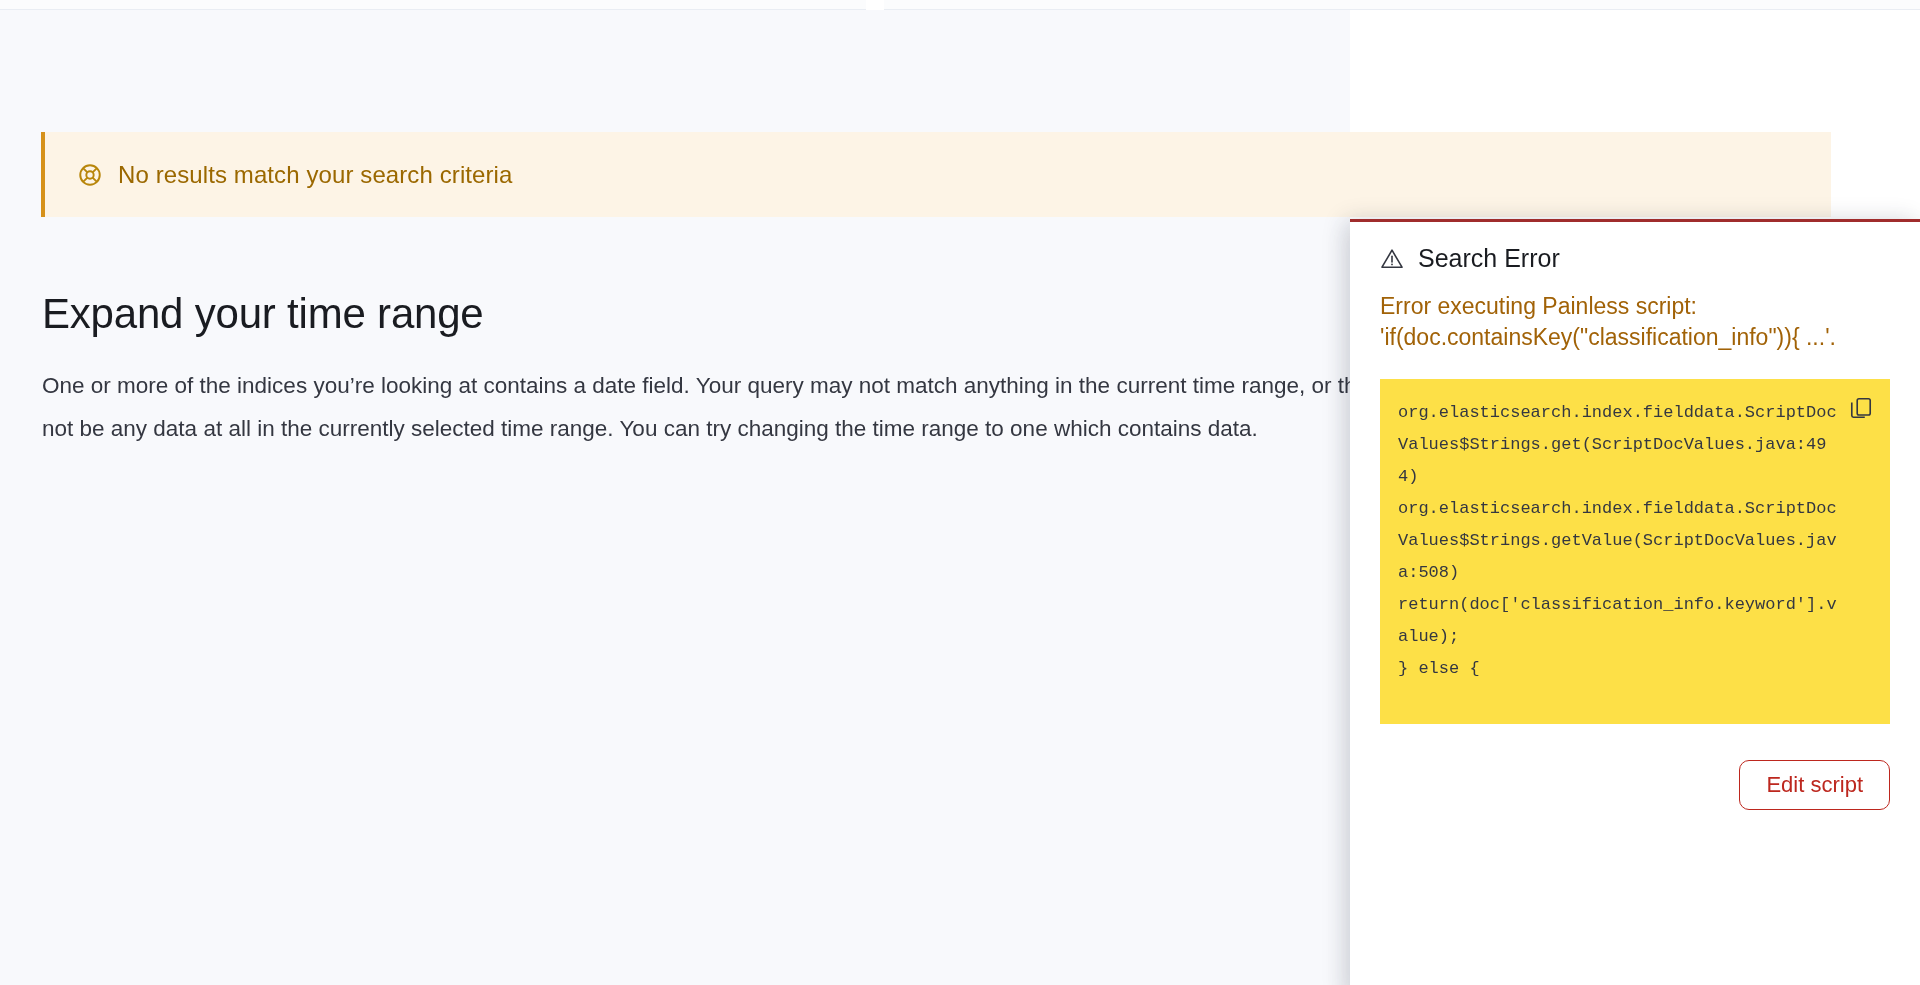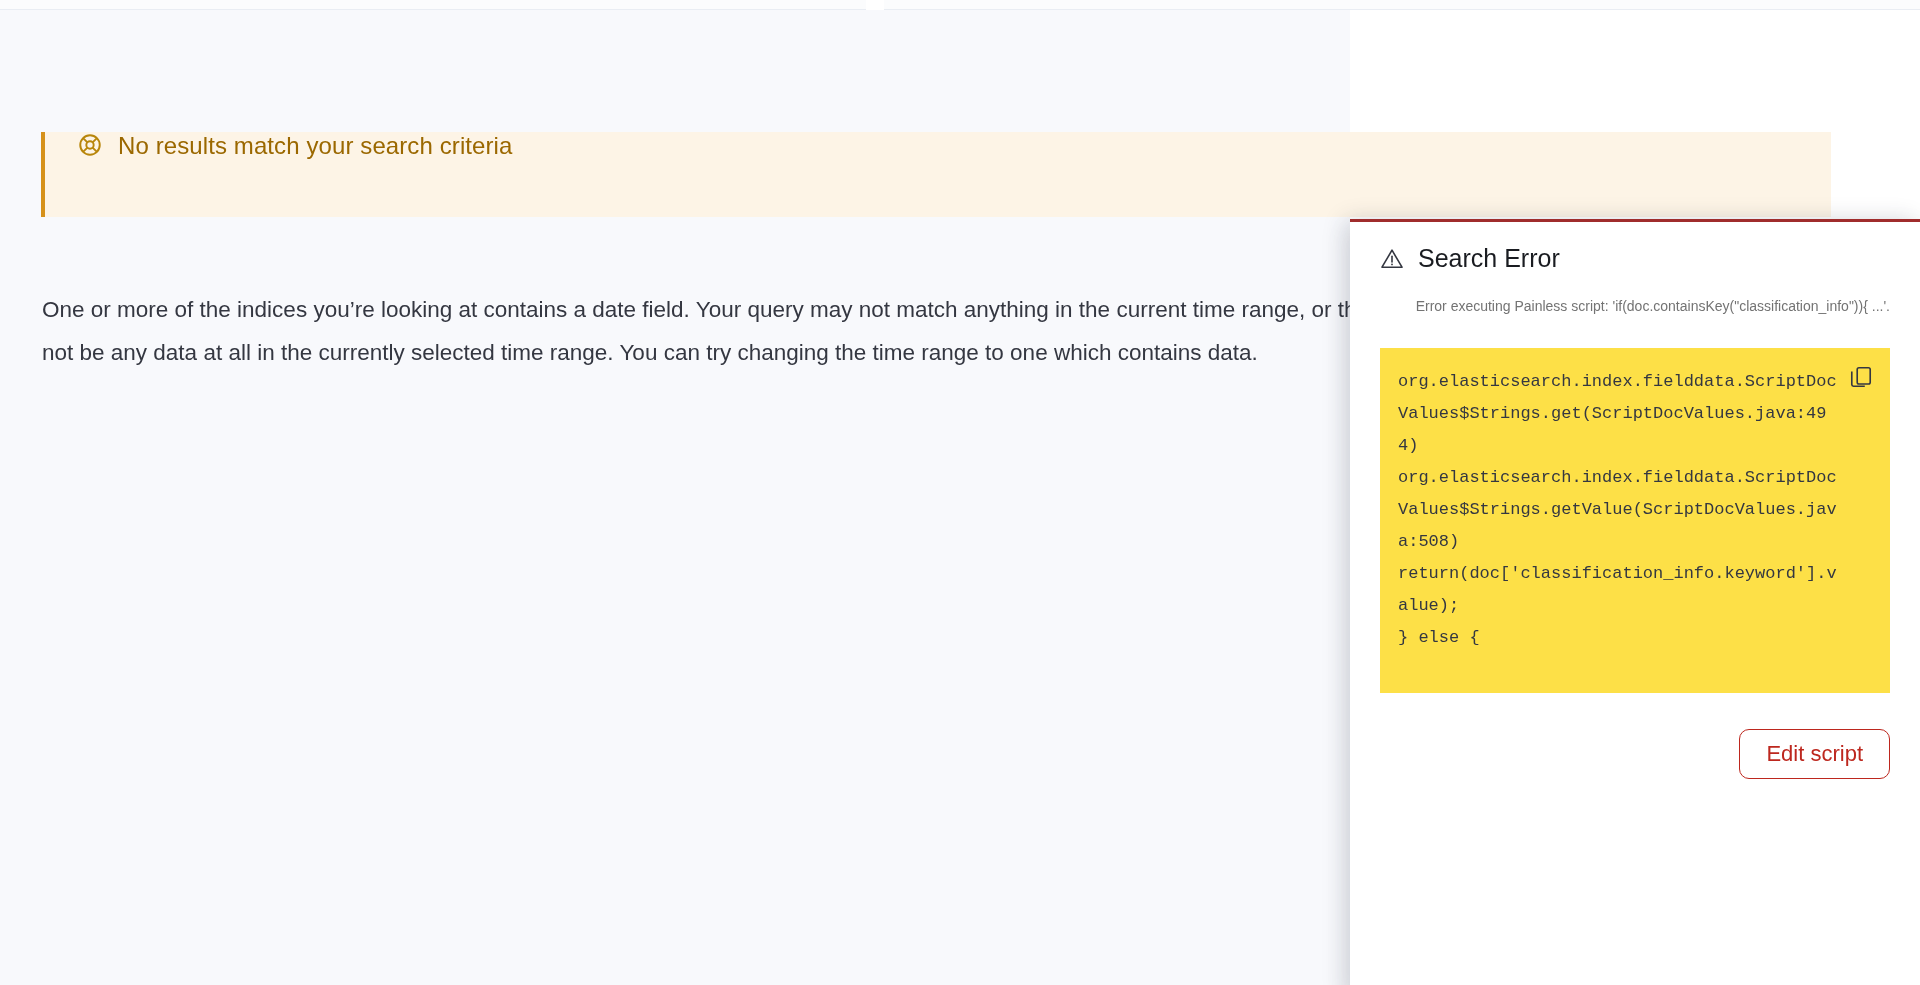--- a/index.html
+++ b/index.html
@@ -66,21 +66,21 @@
   .callout {
     position: absolute;
     left: 41px;
     top: 132px;
     width: 1790px;
     height: 85px;
     background: #fdf4e6;
     border-left: 4px solid #d6911a;
     box-sizing: border-box;
     display: flex;
-    align-items: flex-start;
+    align-items: center;
     padding-left: 32px;
   }
   .callout-icon {
     width: 26px;
     height: 26px;
     margin-right: 15px;
     flex: 0 0 auto;
     display: flex;
     align-items: center;
     justify-content: center;
@@ -139,26 +139,25 @@
     width: 24px;
     height: 24px;
     flex: 0 0 auto;
   }
   .error-title {
     font-size: 25px;
     color: #1a1c21;
     font-weight: 400;
   }
   .error-msg {
-    font-size: 14px;
+    font-size: 23px;
     line-height: 31px;
-    color: #737373;
+    color: #a16207;
     margin: 0 0 26px 0;
     word-break: break-word;
-    text-align: right;
   }
 
   .code-block {
     position: relative;
     background: #fde047;
     padding: 18px 46px 44px 18px;
     height: 345px;
     box-sizing: border-box;
     overflow: hidden;
   }
@@ -224,20 +223,21 @@
       <line x1="9.6" y1="9.6" x2="5.6" y2="5.6"></line>
       <line x1="14.4" y1="9.6" x2="18.4" y2="5.6"></line>
       <line x1="9.6" y1="14.4" x2="5.6" y2="18.4"></line>
       <line x1="14.4" y1="14.4" x2="18.4" y2="18.4"></line>
     </svg>
   </span>
   <span class="callout-title">No results match your search criteria</span>
 </div>
 
 <div class="empty-prompt">
+  <h1 class="empty-title">Expand your time range</h1>
   <p class="empty-body">One or more of the indices you’re looking at contains a date field. Your query may not match anything in the current time range, or there may not be any data at all in the currently selected time range. You can try changing the time range to one which contains data.</p>
 </div>
 
 <div class="error-panel">
   <div class="error-head">
     <span class="warn-icon">
       <svg width="24" height="24" viewBox="0 0 24 24" fill="none" stroke="#343741" stroke-width="1.6" stroke-linejoin="round">
         <path d="M12 3.2 L22 20.2 L2 20.2 Z"></path>
         <line x1="12" y1="9.3" x2="12" y2="15" stroke-linecap="round"></line>
         <circle cx="12" cy="17.4" r="0.9" fill="#343741" stroke="none"></circle>

